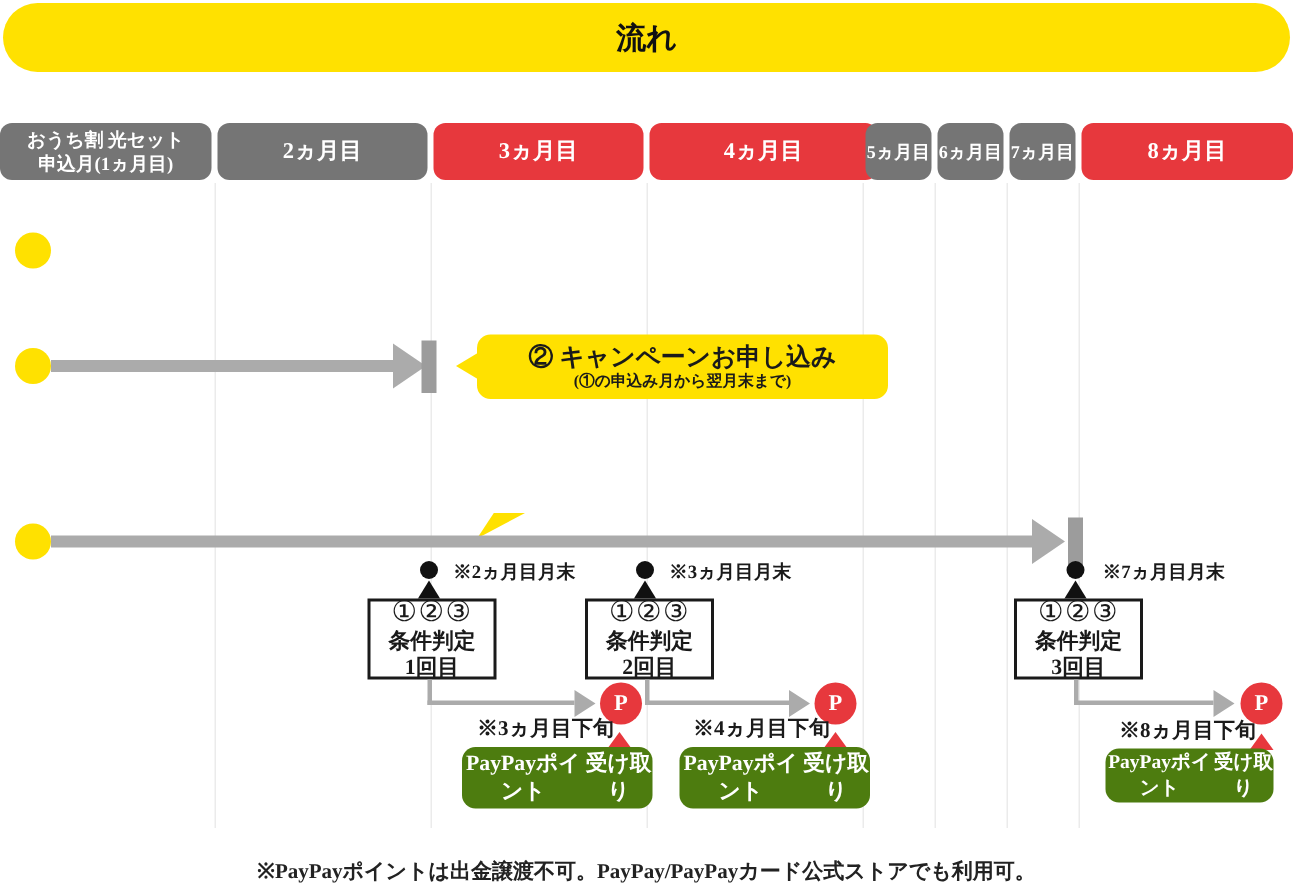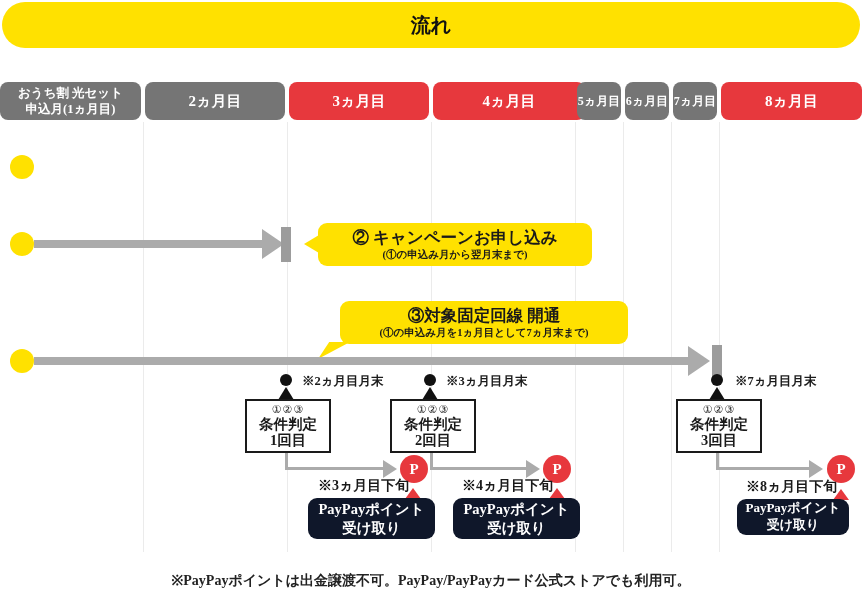--- a/index.html
+++ b/index.html
@@ -45,36 +45,36 @@
   
   .mdot{width:12px;height:12px;border-radius:50%;background:#111;}
   .mtri{width:0;height:0;border-left:8px solid transparent;border-right:8px solid transparent;border-bottom:13px solid #111;}
   .mlabel{font-size:12.5px;font-weight:600;white-space:nowrap;}
   
   .jbox{
     width:86px;height:54px;background:#fff;border:2px solid #1a1a1a;box-sizing:border-box;
     display:flex;flex-direction:column;align-items:center;justify-content:center;
     text-align:center;line-height:1.15;
   }
-  .jbox .nums{font-size:11px;letter-spacing:1px;}
+  .jbox .nums{font-size:19px;letter-spacing:1px;}
   .jbox .jt{font-size:14.5px;font-weight:bold;}
   
   .ev{width:3px;background:#ababab;}
   .eh{height:3px;background:#ababab;}
   .earrow{width:0;height:0;border-top:9px solid transparent;border-bottom:9px solid transparent;border-left:14px solid #ababab;}
   
   .pcoin{
     width:28px;height:28px;border-radius:50%;background:#e7383d;color:#fff;
     display:flex;align-items:center;justify-content:center;font-size:15px;font-weight:bold;
   }
   .timing{font-size:14px;font-weight:600;white-space:nowrap;}
   
   .rbubble{
-    background:#0f172a;border-radius:9px;color:#fff;
-    display:flex;flex-direction:column;align-items:center;justify-content:center;
+    background:#4d7c0f;border-radius:9px;color:#fff;
+    display:flex;align-items:center;justify-content:center;
     text-align:center;line-height:1.3;font-weight:600;
   }
   .rbubble .r1{font-size:14.5px;}
   .rbubble .r2{font-size:14.5px;}
   .rbubble.small .r1,.rbubble.small .r2{font-size:13px;}
   .rtail{width:0;height:0;border-left:8px solid transparent;border-right:8px solid transparent;border-bottom:11px solid #e7383d;}
   
   .footnote{left:0;top:570px;width:862px;text-align:center;font-size:14px;font-weight:600;color:#222;}
 </style>
 </head>
@@ -125,24 +125,20 @@
   <div class="abs ydot" style="left:10px;top:232px;"></div>
   <div class="abs shaft" style="left:34px;top:240px;width:230px;"></div>
   <div class="abs ahead" style="left:262px;top:229px;"></div>
   <div class="abs endbar" style="left:281px;top:227px;height:35px;"></div>
   <div class="abs ybubble" style="left:318px;top:223px;width:274px;height:43px;">
     <div class="abs tail-left" style="left:-14px;top:12px;"></div>
     <span class="bt">② キャンペーンお申し込み</span>
     <span class="bn">(①の申込み月から翌月末まで)</span>
   </div>
 
-  <div class="abs ybubble" style="left:340px;top:301px;width:288px;height:43px;">
-    <span class="bt">③対象固定回線 開通</span>
-    <span class="bn">(①の申込み月を1ヵ月目として7ヵ月末まで)</span>
-  </div>
   <div class="abs tail-dl" style="left:318px;top:342px;width:32px;height:17px;"></div>
   <div class="abs ydot" style="left:10px;top:349px;"></div>
   <div class="abs shaft" style="left:34px;top:357px;width:656px;"></div>
   <div class="abs ahead" style="left:688px;top:346px;"></div>
   <div class="abs endbar" style="left:712px;top:345px;height:33px;"></div>
 
   <div class="abs mdot" style="left:280px;top:374px;"></div>
   <div class="abs mtri" style="left:278px;top:387px;"></div>
   <div class="abs mlabel" style="left:302px;top:373px;">※2ヵ月目月末</div>
   <div class="abs jbox" style="left:245px;top:399px;">

